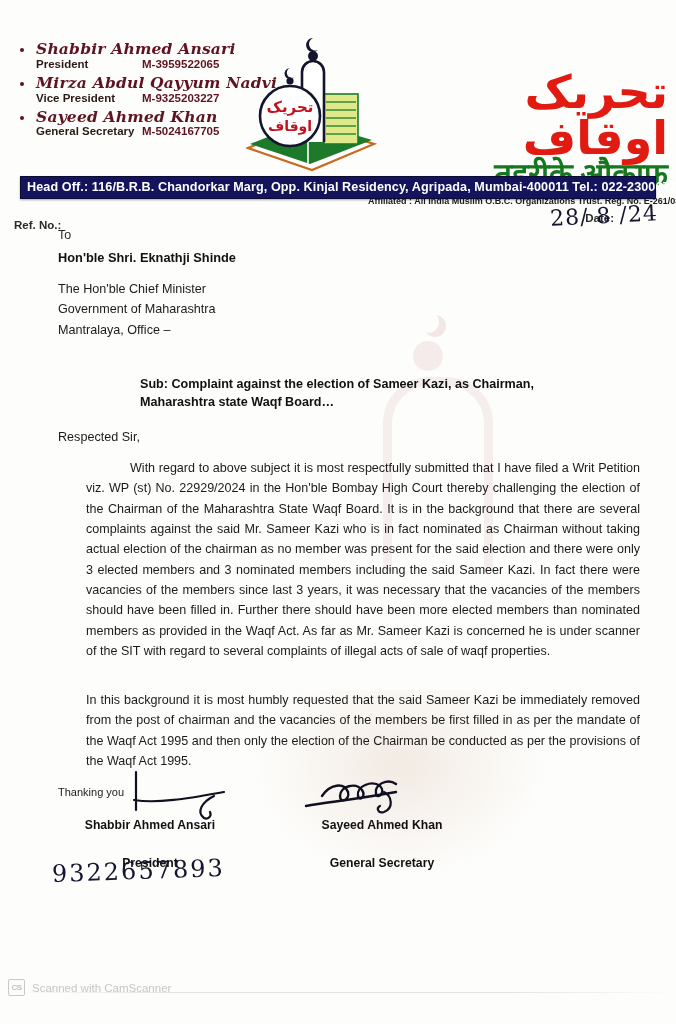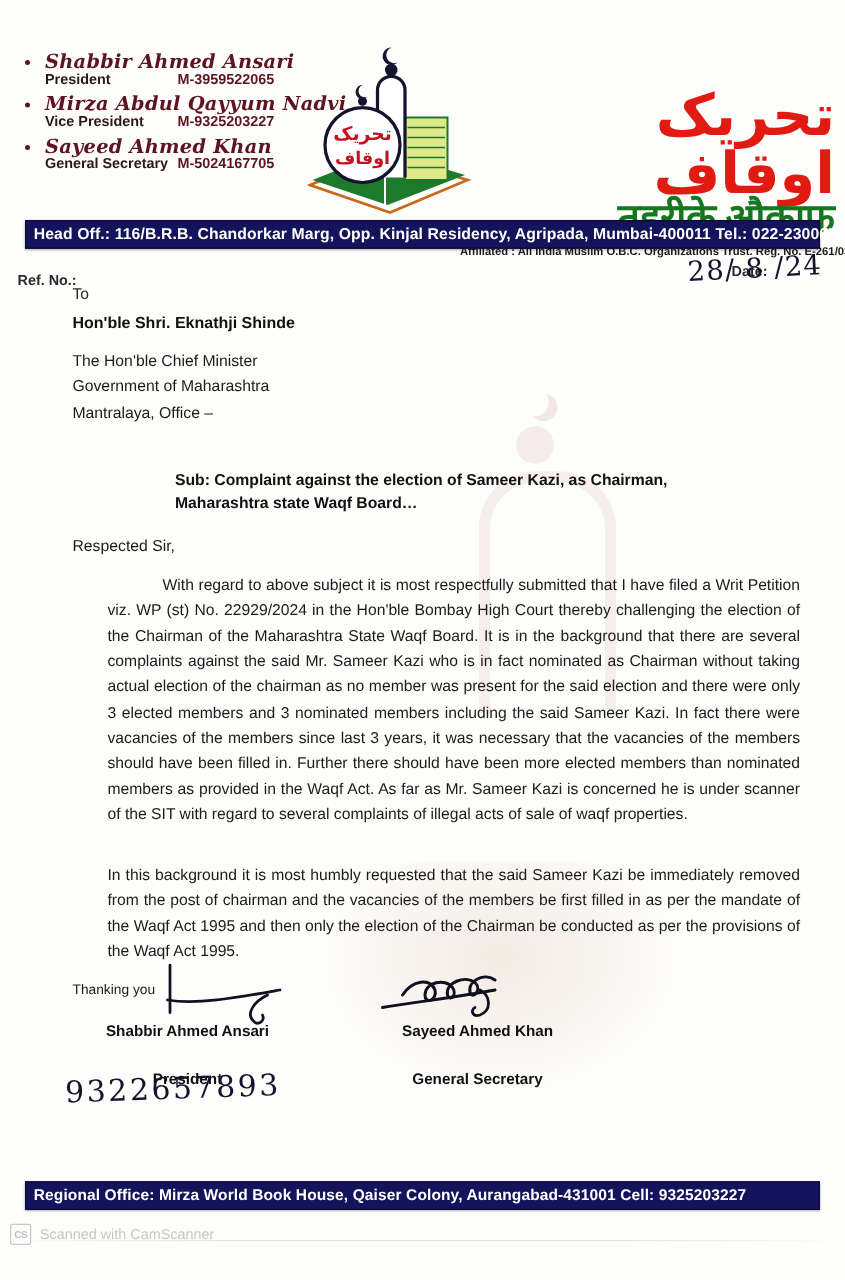--- a/index.html
+++ b/index.html
@@ -490,21 +490,20 @@
     <div class="sigrole">President</div>
   </div>
 
   <div class="sigblock right">
     <div class="signame">Sayeed Ahmed Khan</div>
     <div class="sigrole">General Secretary</div>
   </div>
 
   <div class="handnumber">9322657893</div>
 
-  <div class="navybar foot">Regional Office: Mirza World Book House, Qaiser Colony, Aurangabad-431001  Cell: 9325203227</div>
 
   <div class="cs-rule"></div>
 
   <div class="camscanner">
     <div class="cs-badge">CS</div>
     <div class="cs-text">Scanned with CamScanner</div>
   </div>
 
 </div>
 

